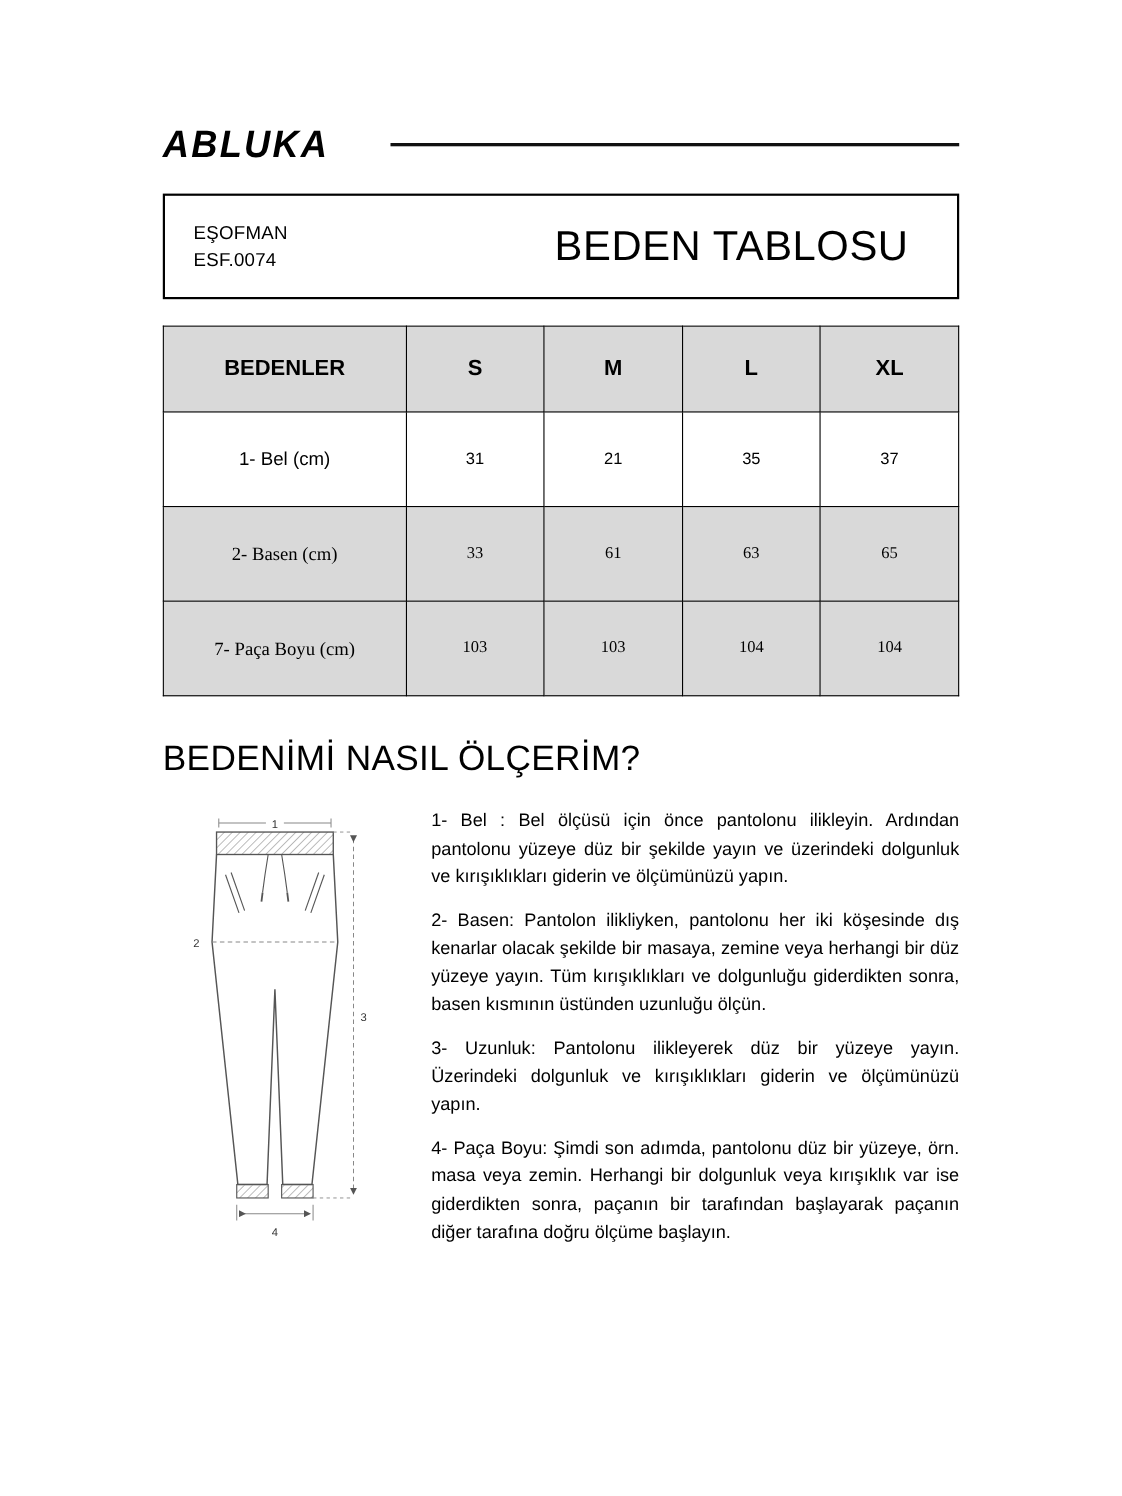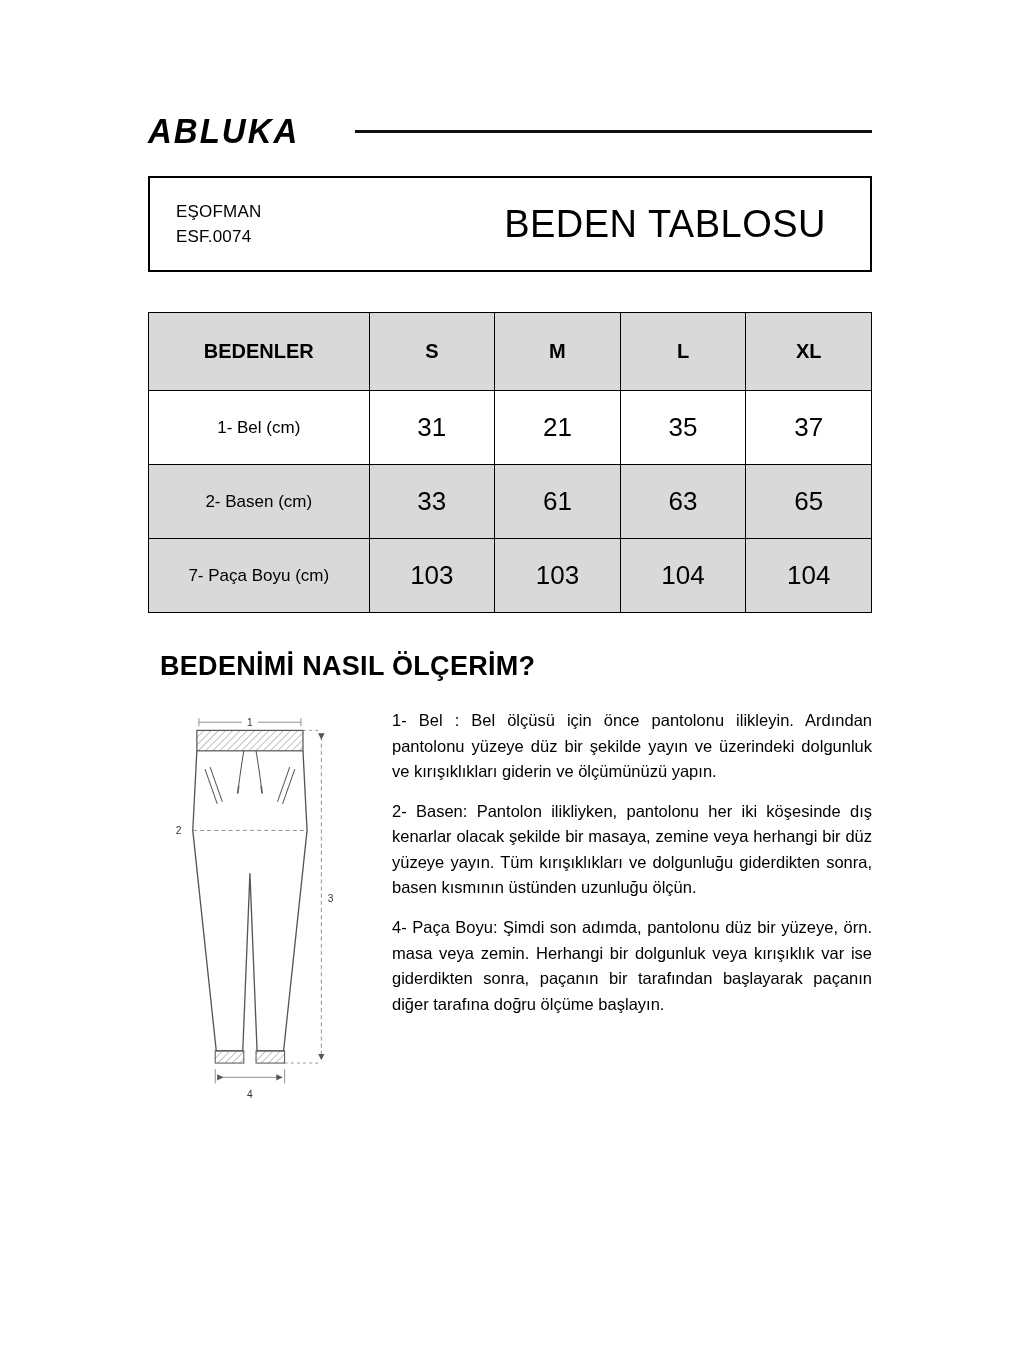--- a/index.html
+++ b/index.html
@@ -27,50 +27,50 @@
   .logo-rule { flex: 1; height: 3px; background: #111; margin-left: 16px; }
 
   
   .info-box {
     border: 2px solid #000;
     height: 96px;
     display: flex;
     align-items: center;
     justify-content: space-between;
     padding: 14px 26px;
-    margin-bottom: 40px;
+    margin-bottom: 24px;
   }
   .product-lines { font-size: 17px; line-height: 1.5; letter-spacing: 0.2px; }
   .box-title { font-size: 38px; font-weight: 400; letter-spacing: 0.5px; padding-right: 18px; text-align: center; }
 
   
   table.size-table { width: 100%; border-collapse: collapse; table-layout: fixed; }
   .size-table th, .size-table td {
     border: 1px solid #000;
     text-align: center;
     vertical-align: middle;
     padding: 0;
   }
   .size-table thead th {
     height: 78px;
     background: #d9d9d9;
     font-size: 20px;
     font-weight: bold;
   }
-  .size-table tbody td { height: 74px; background: #ffffff; }
-  .size-table tbody tr.gray td { background: #d9d9d9; }
+  .size-table tbody td { height: 86px; background: #ffffff; }
+  .size-table tbody tr.gray td { background: #d9d9d9; font-family: Liberation Serif, serif; }
   .size-table td.row-label { font-size: 17px; }
-  .size-table td.value { font-size: 26px; }
+  .size-table td.value { font-size: 15px; }
 
   
   .measure-heading {
-    font-size: 27px;
-    font-weight: bold;
+    font-size: 32px;
+    font-weight: normal;
     letter-spacing: 0.3px;
-    margin: 38px 0 26px 12px;
+    margin: 38px 0 26px 0;
   }
   .measure-body { display: flex; align-items: flex-start; }
   .diagram-col { flex: 0 0 220px; width: 220px; padding-top: 2px; }
   .text-col { flex: 1; padding-left: 8px; }
   .instruction {
     font-size: 16.5px;
     line-height: 1.55;
     text-align: justify;
     margin: 0 0 14px 16px;
   }
@@ -185,17 +185,18 @@
         <line x1="48" y1="352" x2="48" y2="366" stroke="#888" stroke-width="0.9"></line>
         <line x1="116" y1="352" x2="116" y2="366" stroke="#888" stroke-width="0.9"></line>
         <line x1="53" y1="360" x2="111" y2="360" stroke="#888" stroke-width="0.9" marker-start="url(#arr)" marker-end="url(#arr)"></line>
         <text x="82" y="380" font-size="10" fill="#333" text-anchor="middle">4</text>
       </svg>
     </div>
 
     <div class="text-col">
       <p class="instruction">1- Bel : Bel ölçüsü için önce pantolonu ilikleyin. Ardından pantolonu yüzeye düz bir şekilde yayın ve üzerindeki dolgunluk ve kırışıklıkları giderin ve ölçümünüzü yapın.</p>
       <p class="instruction">2- Basen: Pantolon ilikliyken, pantolonu her iki köşesinde dış kenarlar olacak şekilde bir masaya, zemine veya herhangi bir düz yüzeye yayın. Tüm kırışıklıkları ve dolgunluğu giderdikten sonra, basen kısmının üstünden uzunluğu ölçün.</p>
+      <p class="instruction">3- Uzunluk: Pantolonu ilikleyerek düz bir yüzeye yayın. Üzerindeki dolgunluk ve kırışıklıkları giderin ve ölçümünüzü yapın.</p>
       <p class="instruction">4- Paça Boyu: Şimdi son adımda, pantolonu düz bir yüzeye, örn. masa veya zemin. Herhangi bir dolgunluk veya kırışıklık var ise giderdikten sonra, paçanın bir tarafından başlayarak paçanın diğer tarafına doğru ölçüme başlayın.</p>
     </div>
 
   </div>
 </div>
 
 </body></html>

